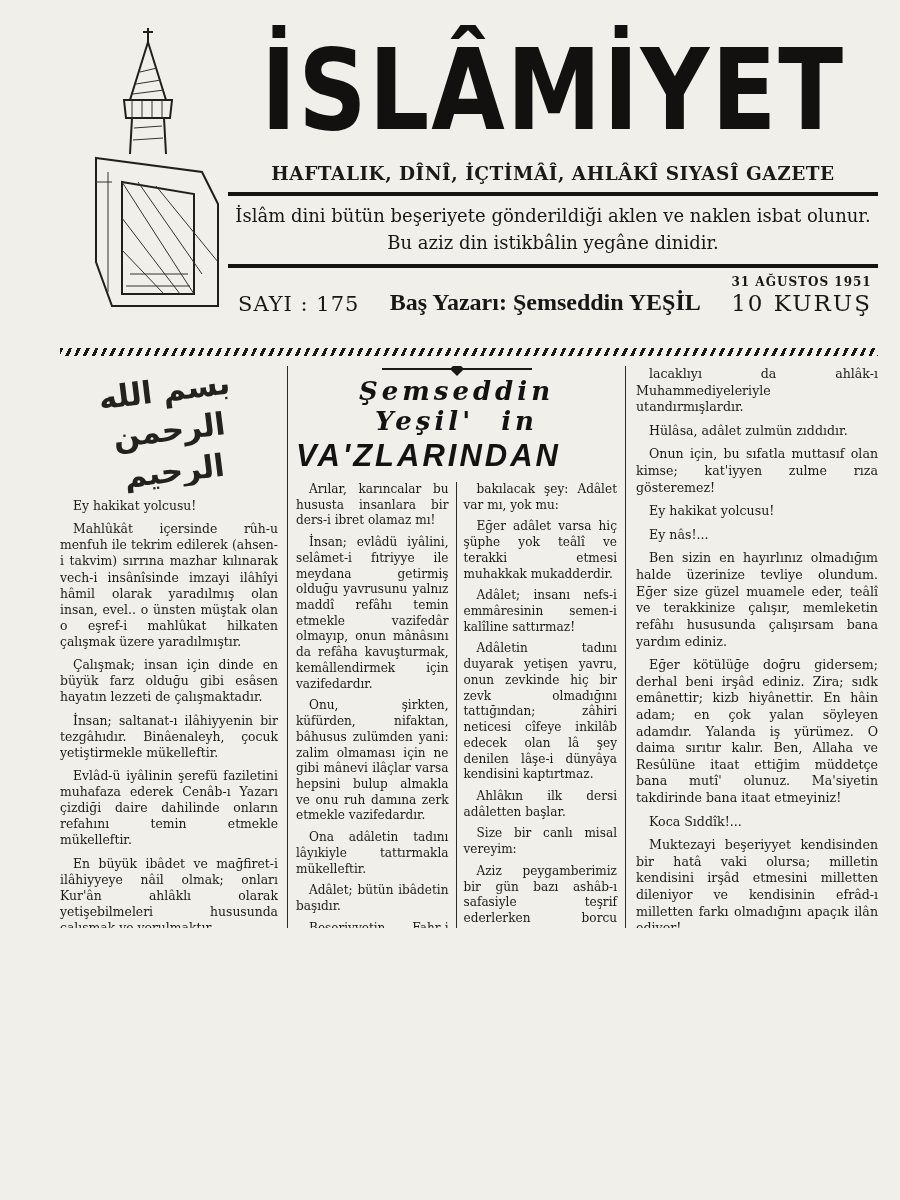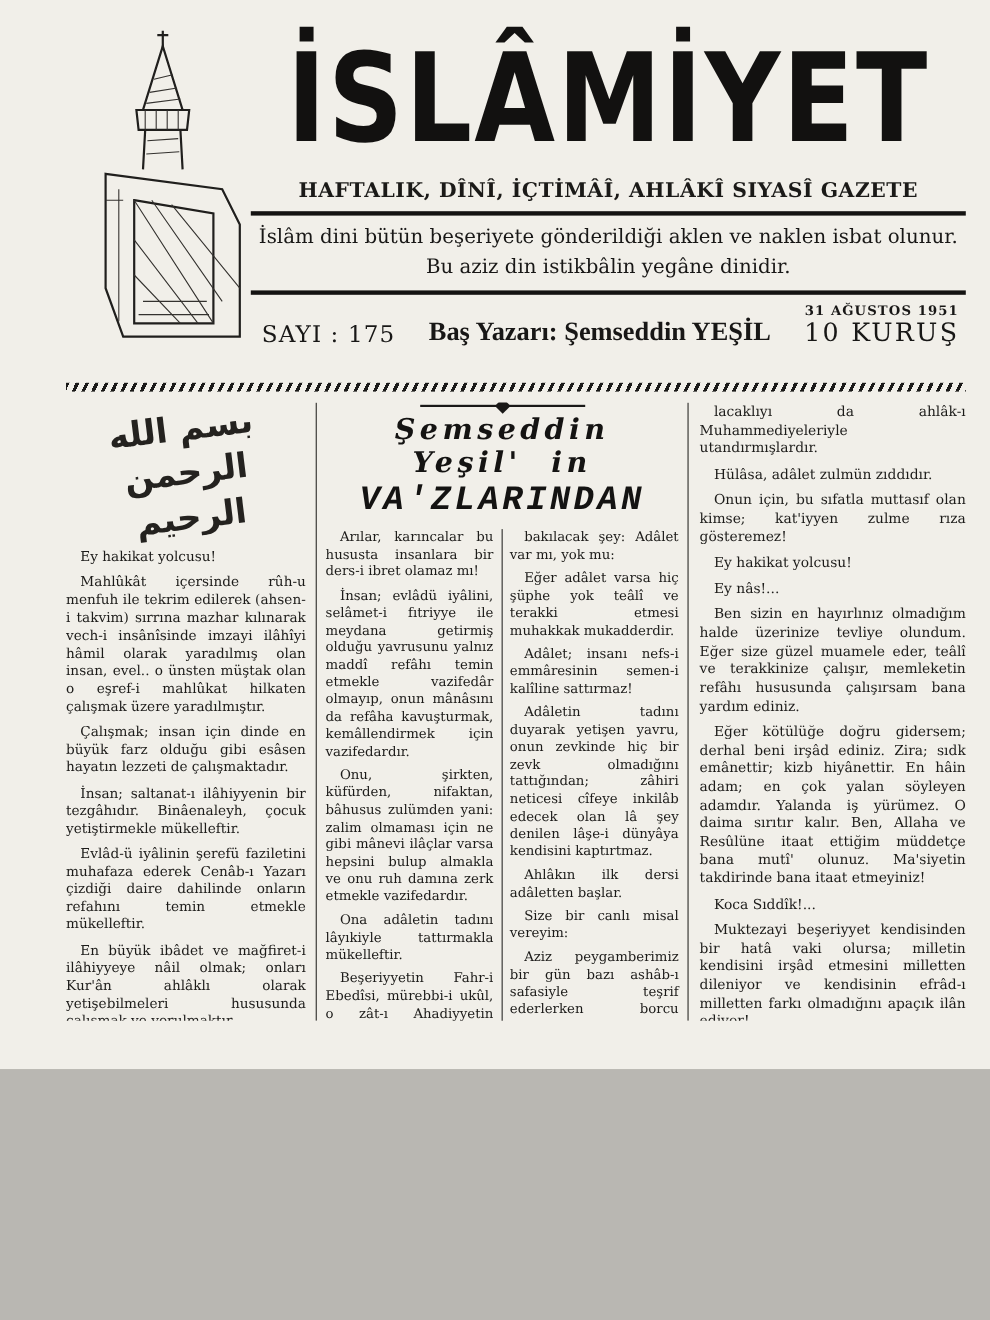--- a/index.html
+++ b/index.html
@@ -1,18 +1,18 @@
 <!DOCTYPE html>
 <html><head>
 <meta charset="utf-8">
 <style>
   * { box-sizing: border-box; }
   html,body { margin:0; padding:0; background:#b9b7b2; }
   .page {
-    position:relative; width:900px; height:972px; margin:0 auto;
+    position:relative; width:900px; height:1200px; margin:0 auto;
     background:#f1efe9; color:#181716; overflow:hidden;
     font-family:"DejaVu Serif", serif;
   }
   .content { padding:14px 22px 0 60px; }
 
   
   .masthead { position:relative; min-height:330px; }
   .minaret { position:absolute; left:0; top:8px; width:178px; height:300px; }
   .mast-col { margin-left:168px; text-align:center; }
   .paper-title {
@@ -72,22 +72,22 @@
   .mid-ornament { width:150px; height:2px; background:#1a1918; margin:2px auto 6px auto; position:relative; }
   .mid-ornament::after {
     content:""; position:absolute; left:50%; top:-4px; width:10px; height:10px;
     background:#1a1918; transform:translateX(-50%) rotate(45deg);
   }
   .mid-title1 {
     font-family:"DejaVu Serif", serif; font-style:italic; font-weight:bold;
     font-size:26px; letter-spacing:4px; word-spacing:14px; text-align:center; color:#141312;
   }
   .mid-title2 {
-    font-family:Liberation Mono, monospace; font-style:italic; font-weight:bold;
-    font-size:31px; letter-spacing:3px; text-align:center; margin-top:2px; color:#141312;
+    font-family:Liberation Sans, sans-serif; font-style:italic; font-weight:bold;
+    font-size:31px; letter-spacing:3px; text-align:left; margin-top:2px; color:#141312;
   }
   .subcols { display:flex; margin-top:8px; }
   .sub { width:50%; }
   .sub-left { padding-right:7px; border-right:1px solid #2c2b29; }
   .sub-right { padding-left:7px; }
   .sub .para { font-size:12.1px; line-height:1.3; margin-bottom:6px; }
   .col-right { flex:1; padding-left:10px; }
   .col-right .para { font-size:12.6px; line-height:1.32; }
 
   svg .ink { stroke:#201f1d; fill:none; stroke-width:2; }
@@ -162,20 +162,21 @@
       <div class="col-mid">
         <div class="mid-ornament"></div>
         <div class="mid-title1">Şemseddin  Yeşil' in</div>
         <div class="mid-title2">VA'ZLARINDAN</div>
         <div class="subcols">
           <div class="sub sub-left">
               <p class="para">Arılar, karıncalar bu hususta insanlara bir ders-i ibret olamaz mı!</p>
               <p class="para">İnsan; evlâdü iyâlini, selâmet-i fıtriyye ile meydana getirmiş olduğu yavrusunu yalnız maddî refâhı temin etmekle vazifedâr olmayıp, onun mânâsını da refâha kavuşturmak, kemâllendirmek için vazifedardır.</p>
               <p class="para">Onu, şirkten, küfürden, nifaktan, bâhusus zulümden yani: zalim olmaması için ne gibi mânevi ilâçlar varsa hepsini bulup almakla ve onu ruh damına zerk etmekle vazifedardır.</p>
               <p class="para">Ona adâletin tadını lâyıkiyle tattırmakla mükelleftir.</p>
+              <p class="para">Adâlet; bütün ibâdetin başıdır.</p>
               <p class="para">Beşeriyyetin Fahr-i Ebedîsi, mürebbi-i ukûl, o zât-ı Ahadiyyetin tercemanı olan büyük peygamber; bir saat icrây-i adâletin onsuz yapılan yetmiş senelik ibâdetten hayırlı olduğunu ferman buyurmuşlardır. Adâletsiz bir millet kat'iyyen pâyidar olamaz.</p>
             </div>
           <div class="sub sub-right">
               <p class="para">bakılacak şey: Adâlet var mı, yok mu:</p>
               <p class="para">Eğer adâlet varsa hiç şüphe yok teâlî ve terakki etmesi muhakkak mukadderdir.</p>
               <p class="para">Adâlet; insanı nefs-i emmâresinin semen-i kalîline sattırmaz!</p>
               <p class="para">Adâletin tadını duyarak yetişen yavru, onun zevkinde hiç bir zevk olmadığını tattığından; zâhiri neticesi cîfeye inkilâb edecek olan lâ şey denilen lâşe-i dünyâya kendisini kaptırtmaz.</p>
               <p class="para">Ahlâkın ilk dersi adâletten başlar.</p>
               <p class="para">Size bir canlı misal vereyim:</p>
               <p class="para">Aziz peygamberimiz bir gün bazı ashâb-ı safasiyle teşrif ederlerken borcu oldukları bir adam karşılarına çıktı. Ve mübârek elbiselerini yakalarından tutarak, «borcunuzu ne için ödemediniz» diye elfaz-ı galîzede bulunup ridây-i saâdetin yakasını yırttılar.</p>

